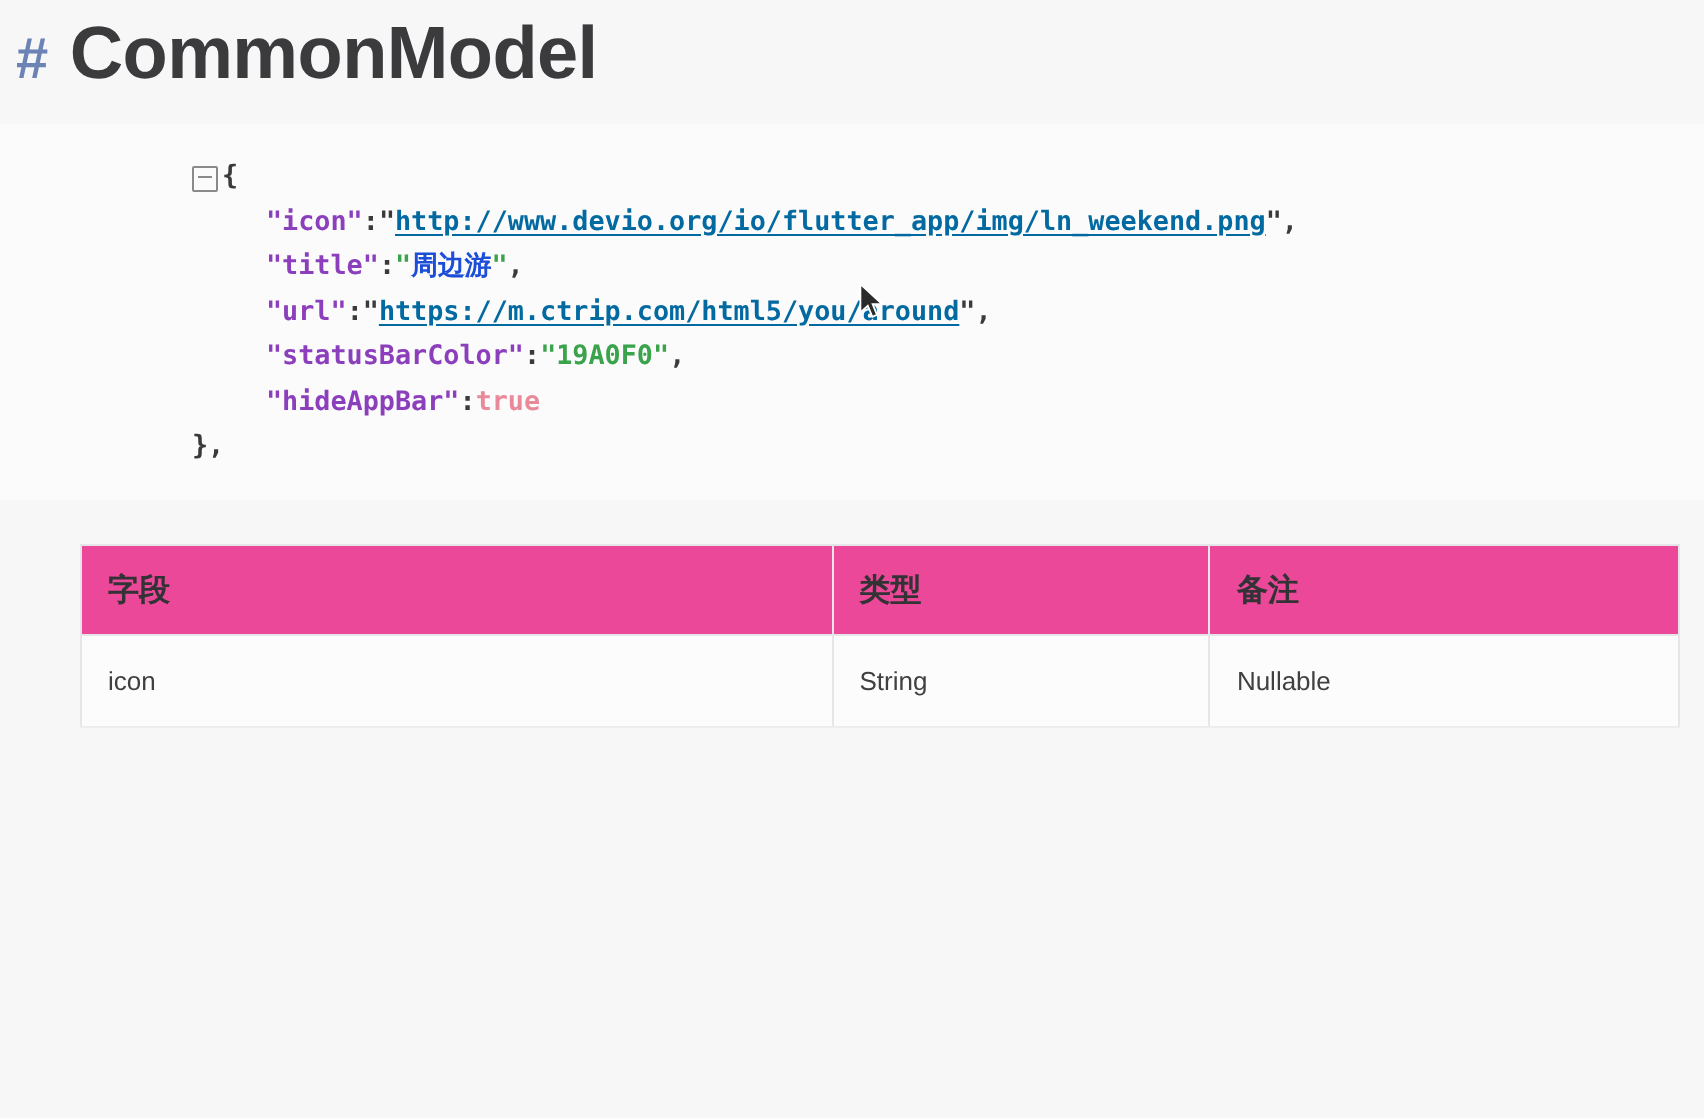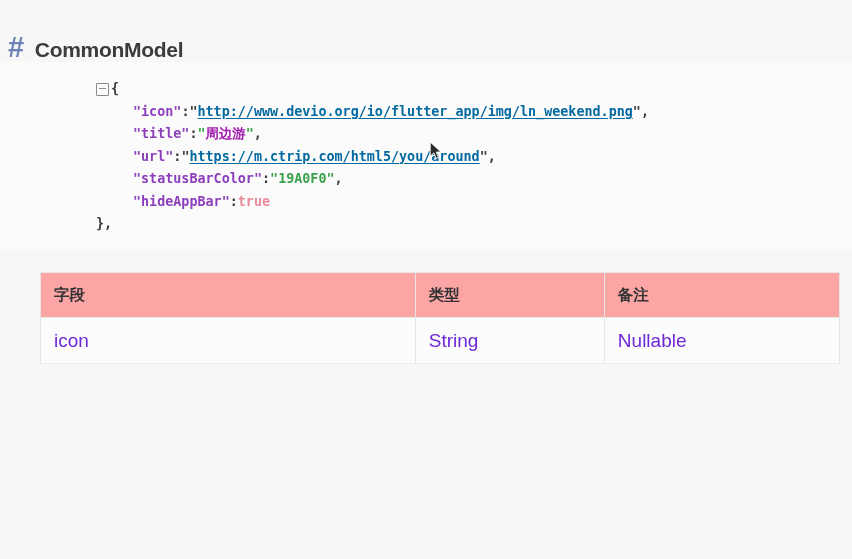--- a/index.html
+++ b/index.html
@@ -29,23 +29,22 @@
     white-space: nowrap;
   }
   .heading-hash {
     color: #6c84b5;
     font-size: 29px;
     font-weight: bold;
     margin-right: 11px;
   }
   .heading-text {
     color: #3b3b3d;
-    font-size: 21px;
-    font-weight: bold;
-    margin-top: 32px;
+    font-size: 37px;
+    font-weight: bold;
   }
 
   
   .code-block {
     position: absolute;
     left: 0px;
     top: 62px;
     width: 852px;
     padding: 16px 0 14px 0;
     background: #fbfbfb;
@@ -82,21 +81,21 @@
     top: 4px;
     height: 1.3px;
     background: #8a8a8a;
   }
   .tok-punct   { color: #3a3a3a; font-weight: bold; }
   .tok-key     { color: #8c3fbd; font-weight: bold; }
   .tok-quote   { color: #3a3a3a; font-weight: bold; }
   .tok-string  { color: #3aa34c; font-weight: bold; }
   .tok-url     { color: #0369a1; font-weight: bold; text-decoration: underline; text-underline-offset: 2px; }
   .tok-bool    { color: #e88a9a; font-weight: bold; }
-  .tok-cn      { color: #a21caf; font-weight: bold; font-family: "DejaVu Sans", sans-serif; }
+  .tok-cn      { color: #1d4ed8; font-weight: bold; font-family: "DejaVu Sans", sans-serif; }
 
   
   .spec-table {
     position: absolute;
     left: 40px;
     top: 272px;
     width: 800px;
     border-collapse: collapse;
     background: #fcfcfc;
     border: 1px solid #e6e6e8;
@@ -112,27 +111,27 @@
     color: #3d3d3f;
     vertical-align: middle;
   }
   .spec-table th:last-child,
   .spec-table td:last-child { border-right: none; }
   .spec-table thead th {
     height: 44px;
     font-weight: bold;
     font-size: 15.5px;
     color: #333335;
-    background: #fca5a5;
+    background: #ec4899;
     border-bottom: 1px solid #e6e6e8;
   }
   .spec-table tbody td {
     height: 45px;
-    font-size: 19px;
-    color: #6d28d9;
+    font-size: 13px;
+    color: #404040;
   }
   .col-field  { width: 384px; }
   .col-type   { width: 184px; }
   .col-remark { width: 232px; font-family: Liberation Serif, serif; }
 
   
   .mouse-cursor {
     position: absolute;
     left: 429px;
     top: 141px;

